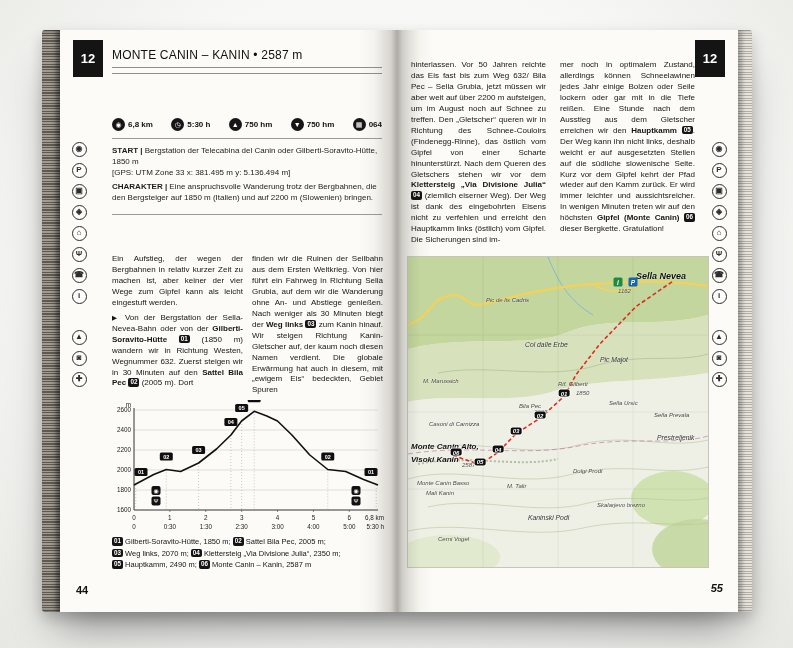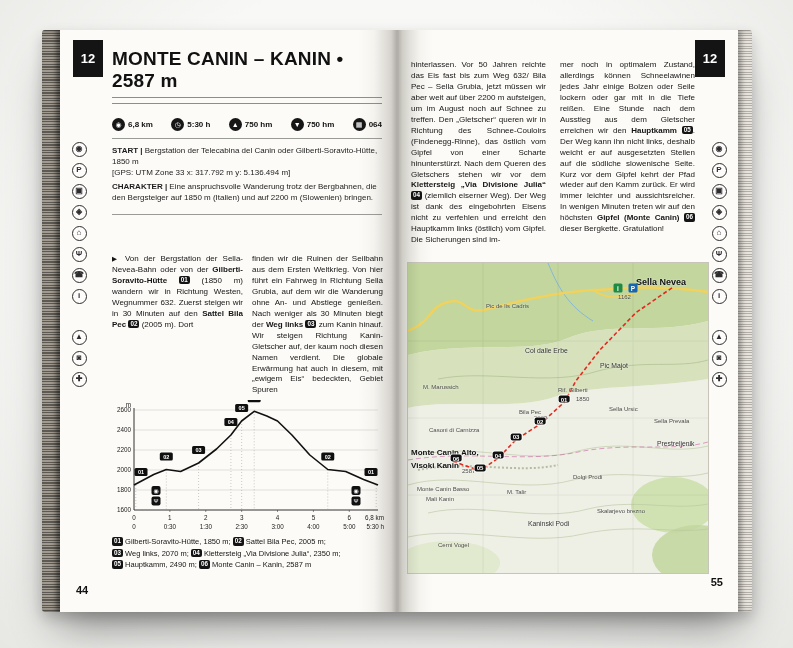--- a/index.html
+++ b/index.html
@@ -16,21 +16,21 @@
   .page.r{background:linear-gradient(to left,#fcfbf8 90%,#f0eee8 97%,#e2dfd8);}
   .tab{position:absolute;top:10px;width:30px;height:37px;background:#141414;color:#fff;font-weight:bold;font-size:13px;
        display:flex;align-items:center;justify-content:center;}
   .page.l .tab{left:13px;}.page.r .tab{right:13px;}
   .edge-icons{position:absolute;width:20px;display:flex;flex-direction:column;gap:6px;align-items:center;}
   .page.l .edge-icons{left:9px;}.page.r .edge-icons{right:9px;}
   .eg1{top:112px;}.eg2{top:300px;}
   .edge-ico{width:15px;height:15px;border:1.3px solid #2d2d2d;border-radius:50%;color:#2d2d2d;font-size:8px;line-height:12.5px;
        text-align:center;font-weight:bold;background:rgba(255,255,255,.4);box-sizing:border-box;}
   .hdr{position:absolute;left:52px;top:18px;width:270px;}
-  .title{font-size:19px;font-weight:bold;color:#111;letter-spacing:.2px;}
+  .title{font-size:12px;font-weight:normal;color:#111;letter-spacing:.2px;}
   .rule{height:1px;background:#8d8d8a;margin:5px 0 4px;}
   .subtitle{font-size:9px;font-weight:bold;color:#1a1a1a;}
   .stats{position:absolute;left:52px;top:88px;width:270px;display:flex;justify-content:space-between;align-items:center;
        padding-bottom:7px;border-bottom:1px solid #9a9a96;}
   .stat{display:flex;align-items:center;gap:3px;}
   .stat-ico{width:13px;height:13px;border-radius:50%;background:#161616;color:#fff;font-size:7px;line-height:13px;text-align:center;}
   .stat-label{font-size:8px;font-weight:bold;color:#111;}
   .meta{position:absolute;left:52px;top:116px;width:270px;font-size:8px;line-height:1.36;color:#1c1c1c;
        padding-bottom:8px;border-bottom:1px solid #9a9a96;}
   .meta .lbl{font-weight:bold;}
@@ -43,22 +43,22 @@
   .col p{margin:0 0 4px;}
   .tag{display:inline-block;background:#141414;color:#fff;font-size:6.3px;font-weight:bold;padding:0 2px;border-radius:2px;
        line-height:8.5px;vertical-align:1px;}
   .arrow{font-size:6.5px;color:#141414;}
   .b{font-weight:bold;}
   .chart{position:absolute;left:48px;top:370px;width:278px;height:148px;}
   .chart svg text{font-family:"Liberation Sans",sans-serif;}
   .legend{position:absolute;left:52px;top:506px;width:272px;font-size:7.5px;line-height:1.55;color:#151515;}
   .pnum{position:absolute;font-size:11px;font-weight:bold;color:#111;}
   .page.l .pnum{left:16px;bottom:16px;}
-  .page.r .pnum{right:15px;bottom:24px;}
-  .map{position:absolute;left:8px;top:232px;width:300px;height:310px;border:1px solid #c7c4ba;background:#e7ebdb;}
+  .page.r .pnum{right:15px;bottom:18px;font-style:italic;}
+  .map{position:absolute;left:8px;top:226px;width:300px;height:310px;border:1px solid #c7c4ba;background:#e7ebdb;font-style:italic;}
   .map svg{position:absolute;left:0;top:0;}
   .map-label{position:absolute;transform:translate(0,-50%);font-size:6.5px;color:#2c2c2c;white-space:nowrap;text-shadow:0 0 2px rgba(255,255,255,.9);}
   .ml-title{font-size:9px;font-weight:bold;color:#111;}
   .ml-norm{font-size:6.8px;color:#333;}
   .ml-bold{font-size:8px;font-weight:bold;color:#111;}
   .ml-small{font-size:6px;color:#4a4a44;}
   .map-marker{position:absolute;background:#101010;color:#fff;font-size:6px;font-weight:bold;padding:.5px 2px;border-radius:2px;
        transform:translate(-50%,-50%);box-shadow:0 0 0 1px rgba(255,255,255,.7);}
   .poi{position:absolute;width:9px;height:9px;color:#fff;font-size:6.5px;font-weight:bold;text-align:center;line-height:9px;
        border-radius:1.5px;transform:translate(-50%,-50%);}
@@ -112,26 +112,27 @@
             <span class="stat-label">750 hm</span>
           </div>
           <div class="stat">
             <span class="stat-ico">▦</span>
             <span class="stat-label">064</span>
           </div>
         </div>
 
       <div class="meta">
         <p><span class="lbl">START | </span><span>Bergstation der Telecabina del Canin oder Gilberti-Soravito-Hütte, 1850 m</span><br>
-        <span>[GPS: UTM Zone 33  x: 317.792 m  y: 5.136.494 m]</span></p>
+        <span>[GPS: UTM Zone 33  x: 381.495 m  y: 5.136.494 m]</span></p>
         <p><span class="lbl">CHARAKTER | </span><span>Eine anspruchsvolle Wanderung trotz der Bergbahnen, die den Bergsteiger auf 1850 m (Italien) und auf 2200 m (Slowenien) bringen.</span></p>
       </div>
 
       <div class="cols">
         <div class="col">
+          <p>Ein Aufstieg, der wegen der Bergbahnen in relativ kurzer Zeit zu machen ist, aber keiner der vier Wege zum Gipfel kann als leicht eingestuft werden.</p>
           <p><span class="arrow">▶</span> Von der Bergstation der Sella-Nevea-Bahn oder von der <span class="b">Gilberti-Soravito-Hütte</span> <span class="tag">01</span> (1850 m) wandern wir in Richtung Westen, Wegnummer 632. Zuerst steigen wir in 30 Minuten auf den <span class="b">Sattel Bila Pec</span> <span class="tag">02</span> (2005 m). Dort</p>
         </div>
         <div class="col">
           <p>finden wir die Ruinen der Seilbahn aus dem Ersten Weltkrieg. Von hier führt ein Fahrweg in Richtung Sella Grubia, auf dem wir die Wanderung ohne An- und Abstiege genießen. Nach weniger als 30 Minuten biegt der <span class="b">Weg links</span> <span class="tag">03</span> zum Kanin hinauf. Wir steigen Richtung Kanin-Gletscher auf, der kaum noch diesen Namen verdient. Die globale Erwärmung hat auch in diesem, mit „ewigem Eis“ bedeckten, Gebiet Spuren</p>
         </div>
       </div>
 
       <div class="chart" id="chart"><svg width="278" height="148" viewBox="0 0 278 148">
             <text x="23" y="112" text-anchor="end" font-size="6.3" fill="#222">1600</text>
             <line x1="26" y1="90" x2="270" y2="90" stroke="#cfcdc6" stroke-width="0.6"></line>

